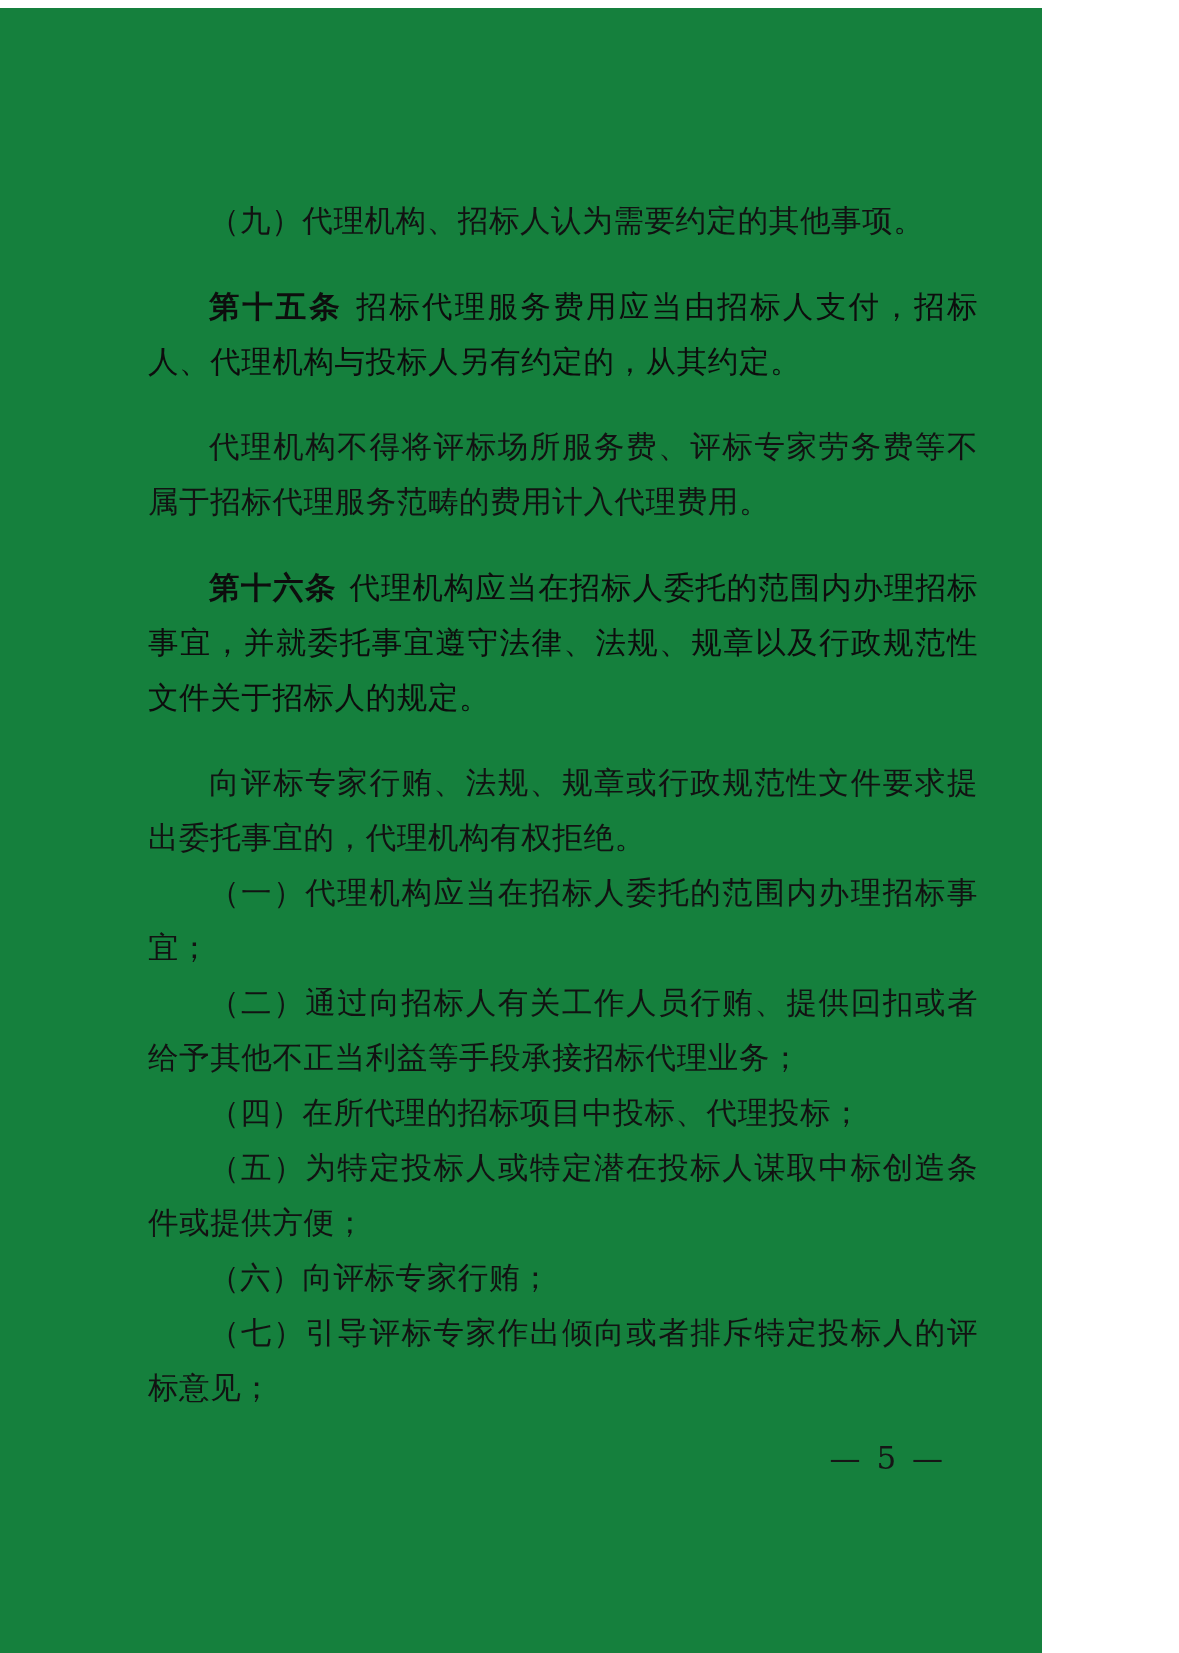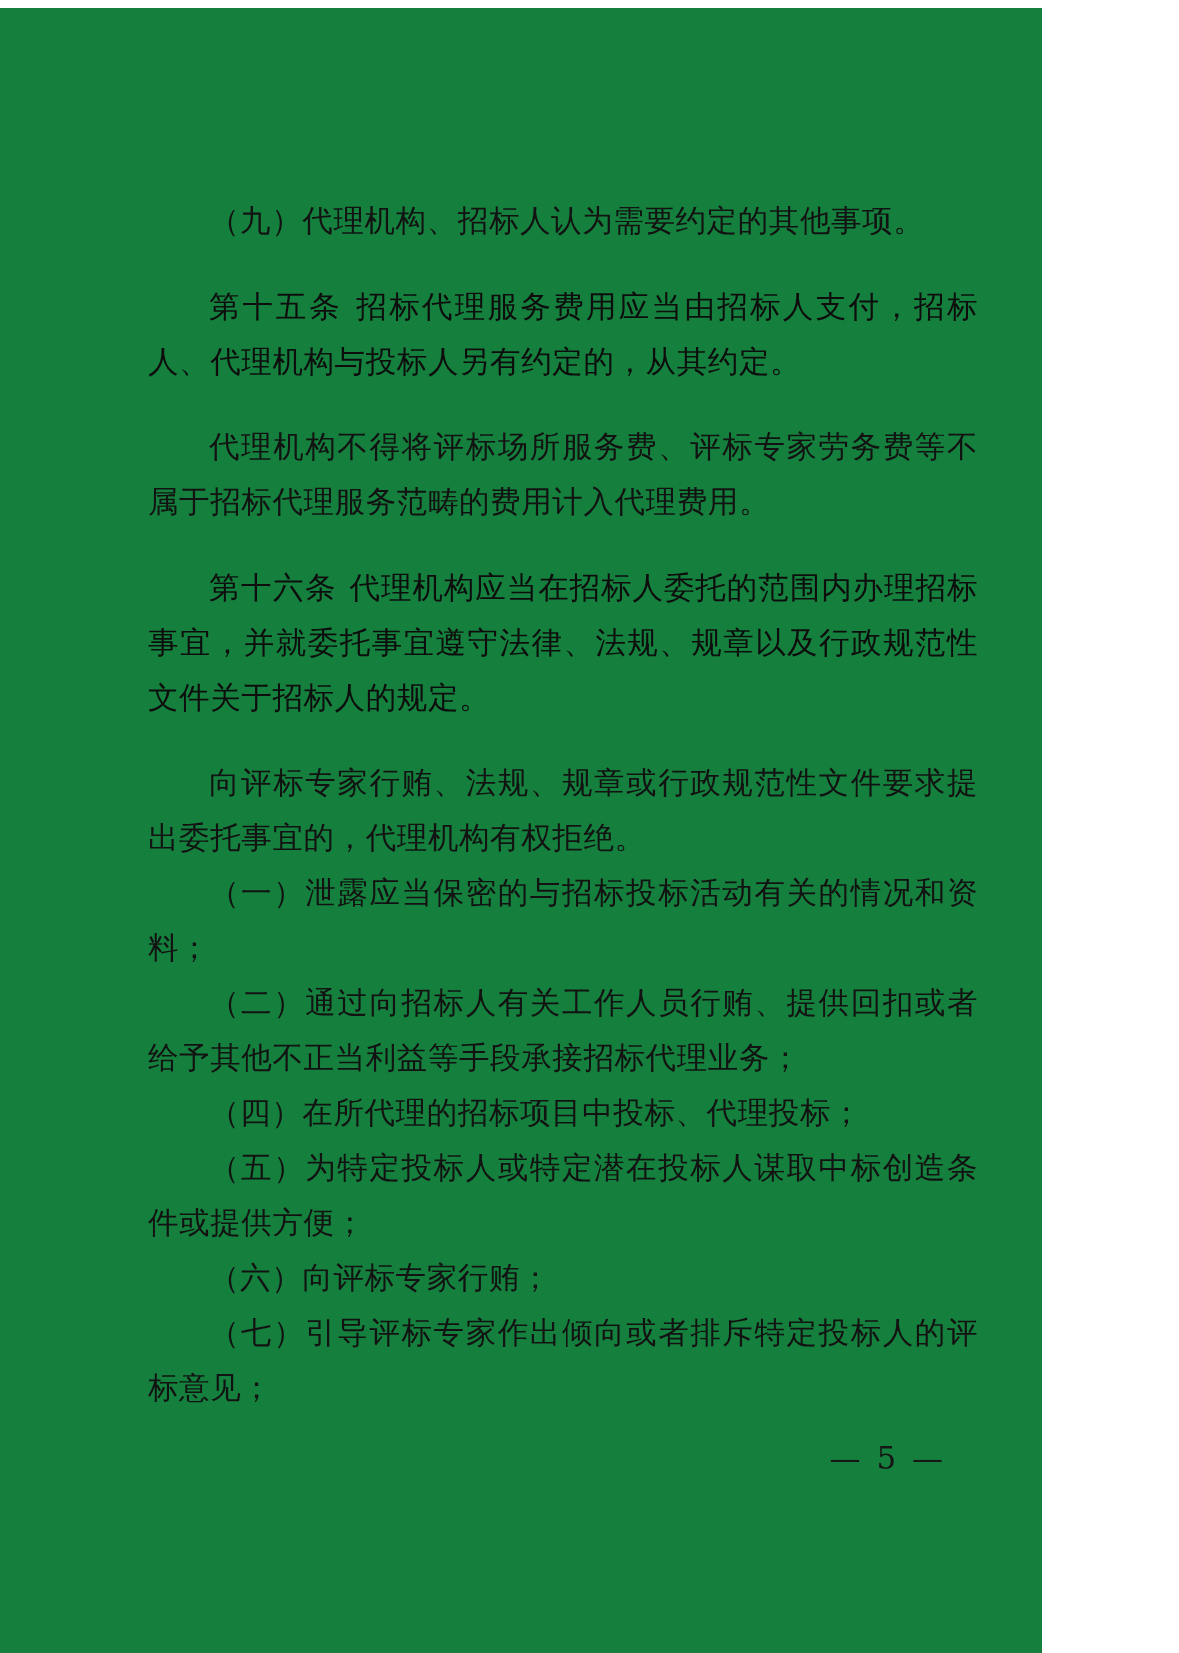--- a/index.html
+++ b/index.html
@@ -44,21 +44,21 @@
     font-size: 30.5px;
     line-height: 55px;
     color: #0d0d0d;
     text-align: justify;
     text-justify: inter-ideograph;
     text-indent: 61px;
     letter-spacing: 0.6px;
     white-space: pre-wrap;
   }
   .article .heading {
-    font-weight: normal;
+    font-weight: bold;
     letter-spacing: 1.2px;
   }
   .article .gap {
     display: inline-block;
     width: 12px;
   }
   .page-number {
     position: absolute;
     left: 0;
     right: 96px;
@@ -80,21 +80,21 @@
 
     <p class="article"><span class="heading">第十五条</span><span class="gap"></span><span>招标代理服务费用应当由招标人支付，招标人、代理机构与投标人另有约定的，从其约定。</span></p>
 
     <p class="para indent">代理机构不得将评标场所服务费、评标专家劳务费等不属于招标代理服务范畴的费用计入代理费用。</p>
 
     <p class="article"><span class="heading">第十六条</span><span class="gap"></span><span>代理机构应当在招标人委托的范围内办理招标事宜，并就委托事宜遵守法律、法规、规章以及行政规范性文件关于招标人的规定。</span></p>
 
     <p class="para indent">向评标专家行贿、法规、规章或行政规范性文件要求提出委托事宜的，代理机构有权拒绝。</p>
 
 
-    <p class="para indent">（一）泄露应当保密的与招标投标活动有关的情况和资料；</p>
+    <p class="para indent">（一）代理机构应当在招标人委托的范围内办理招标事宜；</p>
     <p class="para indent">（二）通过向招标人有关工作人员行贿、提供回扣或者给予其他不正当利益等手段承接招标代理业务；</p>
     <p class="para indent">（四）在所代理的招标项目中投标、代理投标；</p>
     <p class="para indent">（五）为特定投标人或特定潜在投标人谋取中标创造条件或提供方便；</p>
     <p class="para indent">（六）向评标专家行贿；</p>
     <p class="para indent">（七）引导评标专家作出倾向或者排斥特定投标人的评标意见；</p>
 
   </div>
 
   <div class="page-number">— 5 —</div>
 </div>

